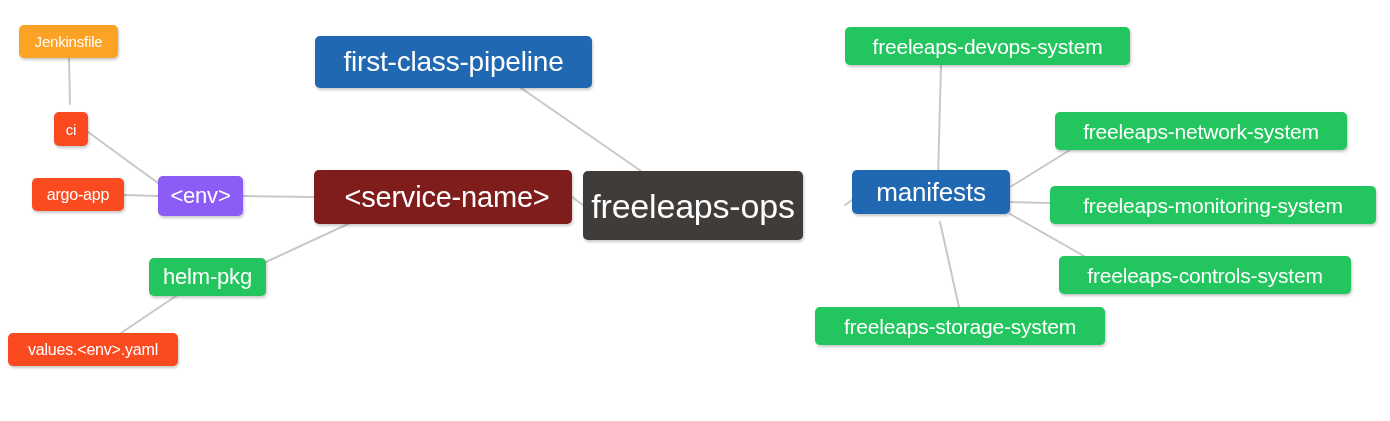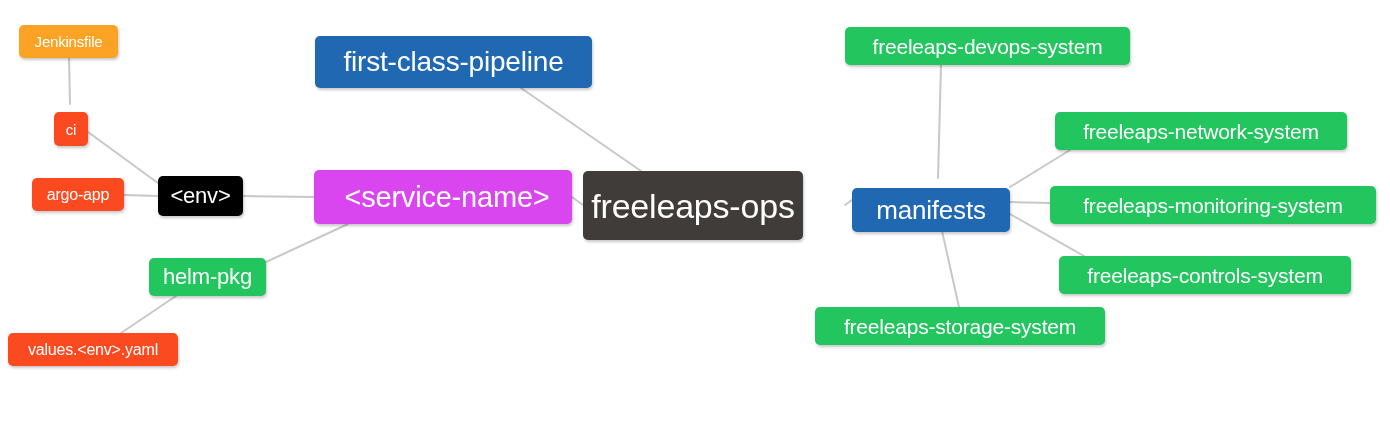--- a/index.html
+++ b/index.html
@@ -56,24 +56,24 @@
       <line x1="70" y1="104" x2="69" y2="58" stroke="#c8c8c8" stroke-width="2" stroke-linecap="round"></line>
       <line x1="176" y1="296" x2="121" y2="333" stroke="#c8c8c8" stroke-width="2" stroke-linecap="round"></line>
       <line x1="938" y1="178" x2="941" y2="65" stroke="#c8c8c8" stroke-width="2" stroke-linecap="round"></line>
       <line x1="1010" y1="187" x2="1070" y2="150" stroke="#c8c8c8" stroke-width="2" stroke-linecap="round"></line>
       <line x1="1010" y1="202" x2="1050" y2="203" stroke="#c8c8c8" stroke-width="2" stroke-linecap="round"></line>
       <line x1="1010" y1="214" x2="1084" y2="256" stroke="#c8c8c8" stroke-width="2" stroke-linecap="round"></line>
       <line x1="940" y1="222" x2="959" y2="307" stroke="#c8c8c8" stroke-width="2" stroke-linecap="round"></line>
     </svg>
   <div id="node-layer">
       <div class="node" style="left: 583px; top: 171px; width: 220px; height: 69px; background: rgb(64, 60, 57); font-size: 34px;">freeleaps-ops</div>
-      <div class="node" style="left: 314px; top: 170px; width: 258px; height: 54px; background: #d946ef; font-size: 29px; padding-left: 8px;">&lt;service-name&gt;</div>
+      <div class="node" style="left: 314px; top: 170px; width: 258px; height: 54px; background: #7f1d1d; font-size: 29px; padding-left: 8px;">&lt;service-name&gt;</div>
       <div class="node" style="left: 315px; top: 36px; width: 277px; height: 52px; background: rgb(33, 104, 179); font-size: 28px;">first-class-pipeline</div>
-      <div class="node" style="left: 852px; top: 188px; width: 158px; height: 44px; background: rgb(33, 104, 179); font-size: 26px;">manifests</div>
-      <div class="node" style="left: 158px; top: 176px; width: 85px; height: 40px; background: #000000; font-size: 22px;">&lt;env&gt;</div>
+      <div class="node" style="left: 852px; top: 170px; width: 158px; height: 44px; background: rgb(33, 104, 179); font-size: 26px;">manifests</div>
+      <div class="node" style="left: 158px; top: 176px; width: 85px; height: 40px; background: #8b5cf6; font-size: 22px;">&lt;env&gt;</div>
       <div class="node" style="left: 149px; top: 258px; width: 117px; height: 38px; background: rgb(35, 197, 94); font-size: 22px;">helm-pkg</div>
       <div class="node" style="left: 54px; top: 112px; width: 34px; height: 34px; background: rgb(251, 74, 31); font-size: 15px;">ci</div>
       <div class="node" style="left: 19px; top: 25px; width: 99px; height: 33px; background: rgb(252, 163, 38); font-size: 15px;">Jenkinsfile</div>
       <div class="node" style="left: 32px; top: 178px; width: 92px; height: 33px; background: rgb(251, 74, 31); font-size: 16px;">argo-app</div>
       <div class="node" style="left: 8px; top: 333px; width: 170px; height: 33px; background: rgb(251, 74, 31); font-size: 16px;">values.&lt;env&gt;.yaml</div>
       <div class="node" style="left: 845px; top: 27px; width: 285px; height: 38px; background: rgb(35, 197, 94); font-size: 21px;">freeleaps-devops-system</div>
       <div class="node" style="left: 1055px; top: 112px; width: 292px; height: 38px; background: rgb(35, 197, 94); font-size: 21px;">freeleaps-network-system</div>
       <div class="node" style="left: 1050px; top: 186px; width: 326px; height: 38px; background: rgb(35, 197, 94); font-size: 21px; text-align: right;">freeleaps-monitoring-system</div>
       <div class="node" style="left: 1059px; top: 256px; width: 292px; height: 38px; background: rgb(35, 197, 94); font-size: 21px;">freeleaps-controls-system</div>
       <div class="node" style="left: 815px; top: 307px; width: 290px; height: 38px; background: rgb(35, 197, 94); font-size: 21px;">freeleaps-storage-system</div>

